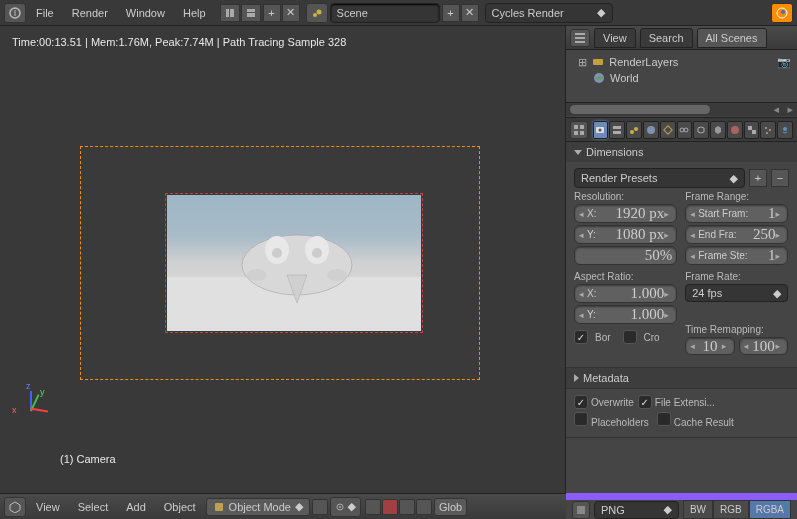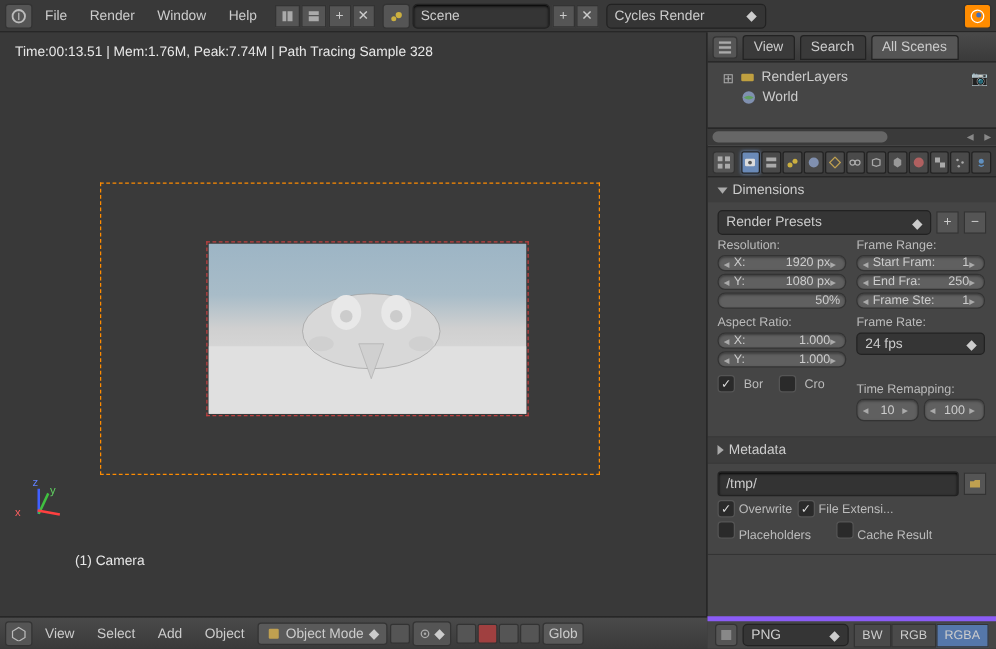--- a/index.html
+++ b/index.html
@@ -18,21 +18,21 @@
 .render-info { position:absolute; top:10px; left:12px; color:#e8e8e8; font-size:11px; }
 .camera-frame { position:absolute; left:80px; top:120px; width:400px; height:234px; border:1px dashed #ff8c00; background:#3a3a3a; }
 .safe-area { position:absolute; left:84px; top:46px; width:258px; height:140px; border:1px dashed #c04040; }
 .render-img { position:absolute; left:86px; top:48px; width:254px; height:136px; background:linear-gradient(to bottom, #9db5c5 0%, #a8bcc8 30%, #d0d0d0 50%, #e8e8e8 100%); }
 .shape { position:absolute; left:60px; top:20px; width:140px; height:90px; }
 .ground { position:absolute; left:0; bottom:0; width:100%; height:40%; background:#e0e0e0; }
 .axis { position:absolute; left:22px; bottom:74px; }
 .axis-z { position:absolute; width:2px; height:20px; background:#4060ff; left:8px; bottom:8px; }
 .axis-y { position:absolute; width:2px; height:18px; background:#40c040; left:8px; bottom:8px; transform:rotate(25deg); transform-origin:bottom; }
 .axis-x { position:absolute; width:18px; height:2px; background:#ff4040; left:8px; bottom:8px; transform:rotate(10deg); }
-.cam-label { position:absolute; left:60px; bottom:38px; color:#e8e8e8; }
+.cam-label { position:absolute; left:60px; bottom:28px; color:#e8e8e8; }
 .propbar { width:231px; background:#454545; display:flex; flex-direction:column; }
 .outliner { height:92px; background:#454545; border-bottom:1px solid #222; }
 .out-hdr { height:24px; background:linear-gradient(#4a4a4a,#3a3a3a); display:flex; align-items:center; padding:0 4px; gap:4px; border-bottom:1px solid #222; }
 .tab-btn { padding:3px 8px; background:#3a3a3a; border:1px solid #222; border-radius:3px 3px 0 0; cursor:pointer; }
 .tab-active { background:#555;text-align:center; }
 .tree { padding:4px 6px; height:52px; overflow:hidden; }
 .tree-row { display:flex; align-items:center; gap:4px; padding:1px 0; padding-left:20px; }
 .tree-icon { width:14px; height:14px; display:inline-flex; align-items:center; justify-content:center; }
 .scrollbar-h { height:14px; background:#3a3a3a; border-top:1px solid #222; position:relative; }
 .scroll-thumb { position:absolute; left:4px; top:2px; width:140px; height:9px; background:#666; border-radius:5px; }
@@ -41,29 +41,29 @@
 .ptab-active { background:#6a8ab8; box-shadow:0 0 3px #6a8ab8; }
 .panel { border-bottom:1px solid #333; }
 .panel-hdr { background:#3d3d3d; padding:4px 8px; display:flex; align-items:center; gap:4px; cursor:pointer; }
 .tri-down { display:inline-block; width:0; height:0; border-left:4px solid transparent; border-right:4px solid transparent; border-top:5px solid #aaa; }
 .tri-right { display:inline-block; width:0; height:0; border-top:4px solid transparent; border-bottom:4px solid transparent; border-left:5px solid #aaa; }
 .panel-body { padding:6px 8px; background:#454545; }
 .row { display:flex; align-items:center; gap:4px; margin-bottom:3px; }
 .num-field { background:#606060; border:1px solid #333; border-radius:6px; height:18px; display:flex; align-items:center; padding:0 4px; box-shadow:inset 0 1px 2px rgba(0,0,0,0.4); flex:1; }
 .nf-arrow { width:8px; color:#aaa; cursor:pointer; font-size:9px; }
 .nf-label { flex:1; font-size:10px; }
-.nf-val { font-size:10px; }
+.nf-val { font-size:15px;font-family:Liberation Serif, serif; }
 .col { display:flex; flex-direction:column; gap:2px; }
 .half { width:48%; }
 .label { font-size:10px; color:#bbb; }
 .checkbox { width:14px; height:14px; background:#2a2a2a; border:1px solid #555; border-radius:3px; display:inline-flex; align-items:center; justify-content:center; margin-right:3px; }
 .check-mark::after { content:"✓"; color:#ddd; font-size:10px; }
 .text-field { background:#333; border:1px solid #222; border-radius:3px; height:20px; flex:1; padding:0 6px; display:flex; align-items:center; box-shadow:inset 0 1px 2px #000; }
 .bottom-hdr { position:absolute; bottom:0; left:0; width:566px; height:26px; background:linear-gradient(#4a4a4a,#3a3a3a); border-top:1px solid #222; display:flex; align-items:center; padding:0 4px; gap:2px; }
-.bottom-format { position:absolute; bottom:0; right:0; width:231px; height:26px; background:#454545; border-top:4px solid #8b5cf6; display:flex; align-items:center; padding:0 6px; gap:4px; }
+.bottom-format { position:absolute; bottom:0; right:0; width:231px; height:26px; background:#454545; border-top:7px solid #8b5cf6; display:flex; align-items:center; padding:0 6px; gap:4px; }
 .mode-pill { background:#5a5a5a; border:1px solid #333; border-radius:3px; height:18px; display:flex; align-items:center; padding:0 6px; gap:4px; cursor:pointer; }
 .small-icon { width:16px; height:16px; background:#555; border:1px solid #333; border-radius:2px; cursor:pointer; }
 .seg-btn { padding:3px 6px; background:#4a4a4a; border:1px solid #333; font-size:10px; cursor:pointer; }
 .seg-active { background:#5577aa; }
 </style>
 </head>
 <body>
 
 <div class="topbar">
   <div class="icon-box">
@@ -369,35 +369,25 @@
 
       <div class="panel">
         <div class="panel-hdr">
             <span class="tri-right"></span>
             <span>Metadata</span>
           </div>
       </div>
 
       <div class="panel">
         <div class="panel-body">
-          <div class="row">
-            <div class="text-field">
-                <span>/tmp/</span>
-              </div>
-            <div class="px-btn">
-                <svg width="10" height="10">
-                  <path d="M1 3 L4 3 L5 2 L9 2 L9 8 L1 8 Z" fill="#c0a050"></path>
-                </svg>
-              </div>
-          </div>
           <div class="row" style="">
             <div><span class="checkbox check-mark"></span><span class="label">Overwrite</span></div>
             <div><span class="checkbox check-mark"></span><span class="label">File Extensi...</span></div>
           </div>
-          <div class="row" style="gap:20px">
+          <div class="row" style="gap:8px">
             <div><span class="checkbox"></span><span class="label">Placeholders</span></div>
             <div><span class="checkbox"></span><span class="label">Cache Result</span></div>
           </div>
         </div>
       </div>
     </div>
   </div>
 </div>
 
 <div class="bottom-hdr">

